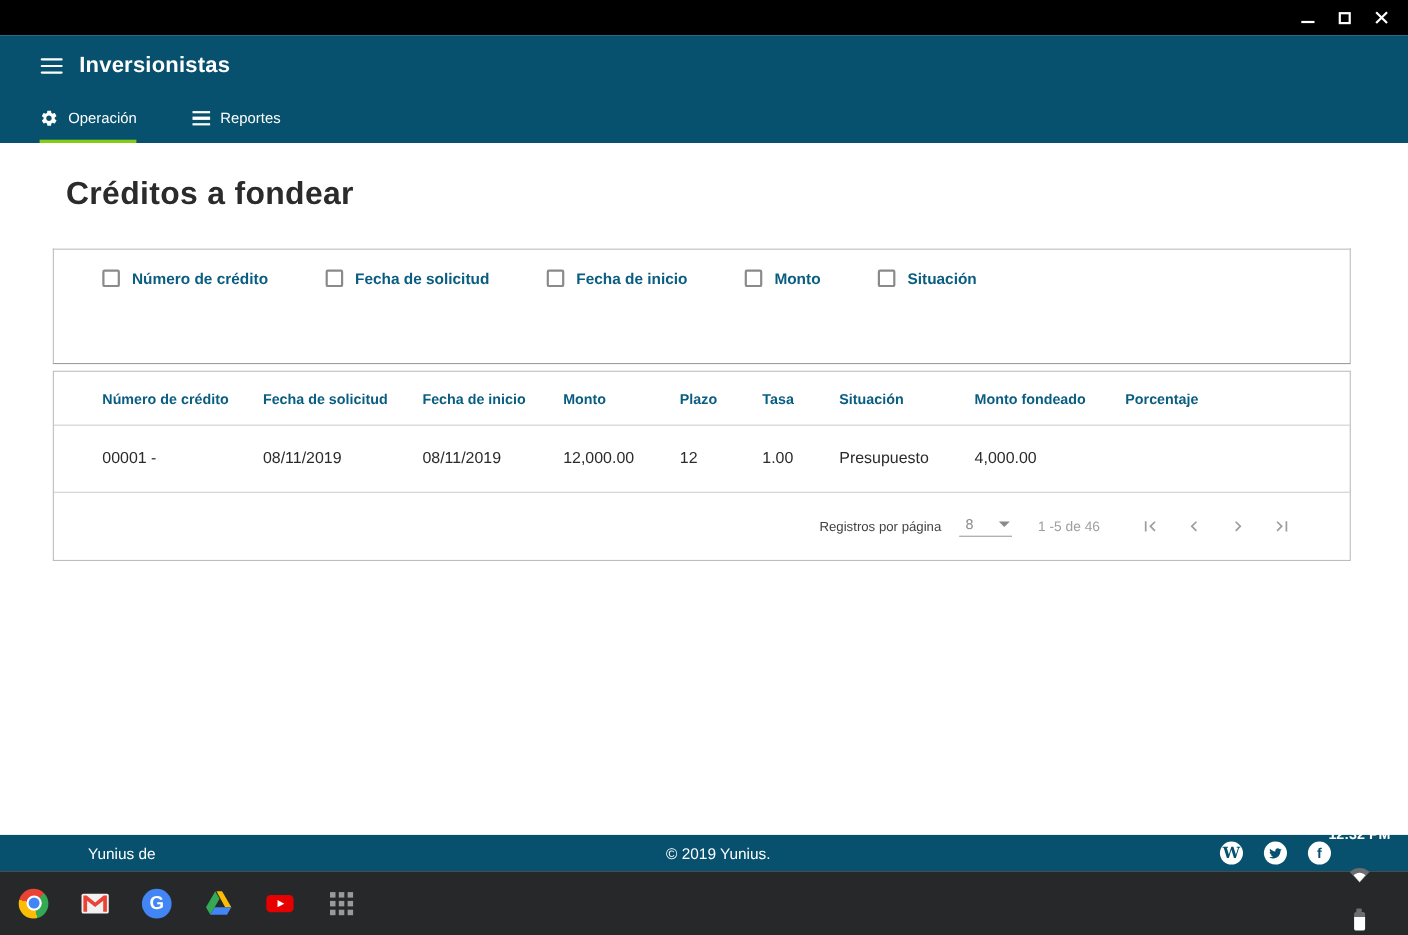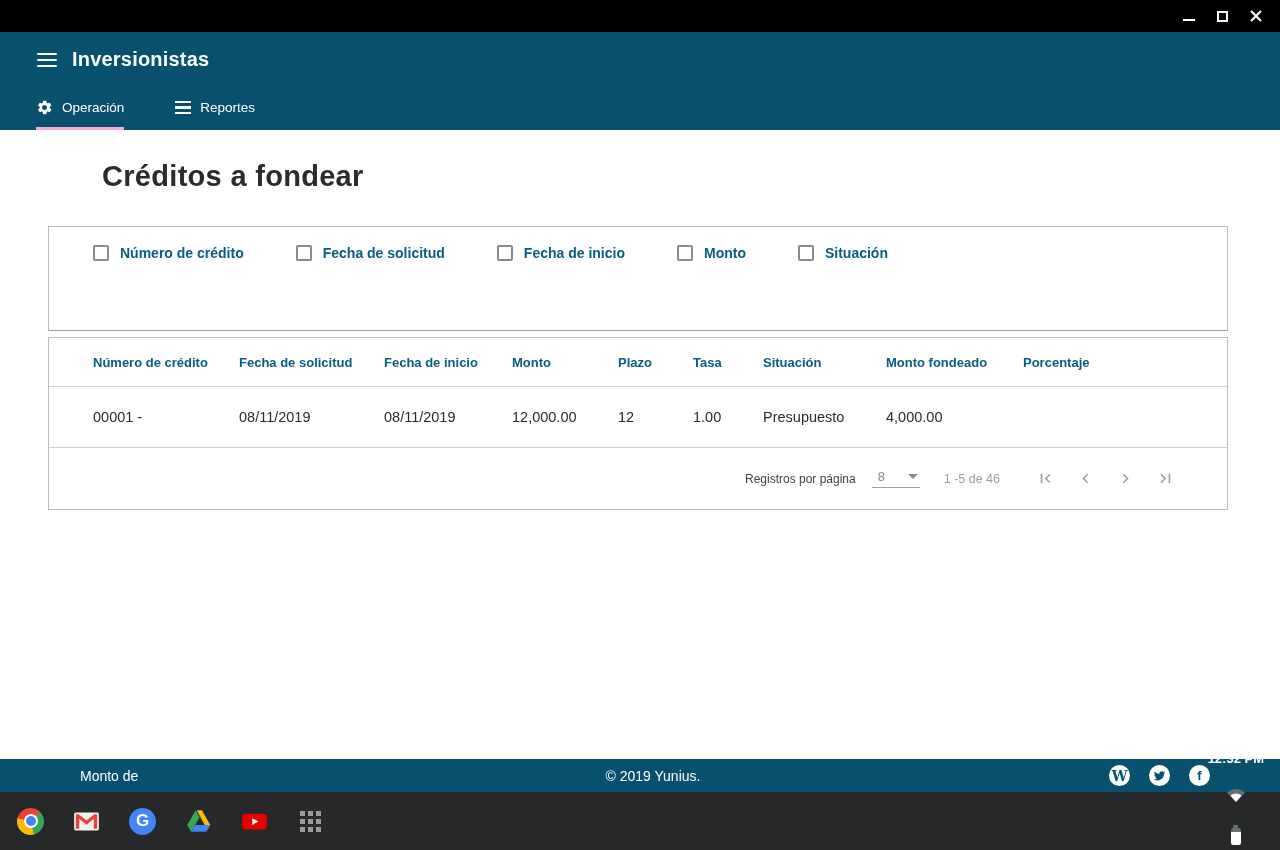--- a/index.html
+++ b/index.html
@@ -31,29 +31,29 @@
   .appbar {
     position:absolute; top:32px; left:0; width:1280px; height:98px;
     background:#07516e; color:#fff;padding-left:11px;
   }
   .appbar-top { display:flex; align-items:center; padding:16px 0 0 26px; }
   .hamburger { width:20px; height:14px; display:flex; flex-direction:column; justify-content:space-between; cursor:pointer; }
   .hamburger span { display:block; height:2px; background:#fff; border-radius:1px; }
   .app-title { margin-left:15px; font-size:20px; font-weight:bold; letter-spacing:.2px; }
   .tabs { position:absolute; left:36px; bottom:0; display:flex; gap:51px; }
   .tab { display:flex; align-items:center; gap:9px; padding-bottom:11px; font-size:13.5px; color:#fff; cursor:pointer; border-bottom:3px solid transparent; }
-  .tab.active { border-bottom:3px solid #f9a8d4; }
+  .tab.active { border-bottom:3px solid #84cc16; }
   .tab svg { display:block; }
   .list-icon { display:flex; flex-direction:column; gap:3px; }
   .list-icon span { display:block; width:16px; height:2.5px; background:#fff; }
 
   
   .page-title {
     position:absolute; left:60px; top:160px;
-    font-size:29px; font-weight:bold; color:#2b2b2b; letter-spacing:.3px;margin-left:42px;
+    font-size:29px; font-weight:bold; color:#2b2b2b; letter-spacing:.3px;
   }
 
   
   .filter-card {
     position:absolute; left:48px; top:226px; width:1180px; height:105px;
     background:#fff; border:1px solid #bdbdbd; border-bottom-color:#9e9e9e;
   }
   .filter-title { padding:23px 0 0 44px; font-size:14px; font-weight:bold; color:#085d80; }
   .search-btn { position:absolute; top:244px; right:50px; width:22px; height:22px; cursor:pointer; }
   .filter-row { display:flex; align-items:center; gap:52px; padding-left:44px; margin-top:18px; }
@@ -268,21 +268,21 @@
       <span class="pbtn">
         <svg width="19" height="19" viewBox="0 0 24 24">
             <path d="M5.59 7.41L10.18 12l-4.59 4.59L7 18l6-6-6-6zM16 6h2v12h-2z"></path>
           </svg>
       </span>
     </span>
   </div>
 </div>
 
 <div class="footer">
-  <span class="footer-about">Monto de</span>
+  <span class="footer-about">Yunius de</span>
   <span class="footer-copy">© 2019 Yunius.</span>
   <span class="footer-social">
     <span class="social-icon wp">W</span>
     <span class="social-icon">
       <svg width="13" height="13" viewBox="0 0 24 24" fill="#07516e">
           <path d="M22.46 6c-.77.35-1.6.58-2.46.69.89-.53 1.56-1.37 1.88-2.38-.83.5-1.75.85-2.72 1.05C18.37 4.5 17.26 4 16 4c-2.35 0-4.27 1.92-4.27 4.29 0 .34.04.67.11.98C8.28 9.09 5.11 7.38 3 4.79c-.37.63-.58 1.37-.58 2.15 0 1.49.75 2.81 1.91 3.56-.71 0-1.37-.2-1.95-.5v.03c0 2.08 1.48 3.82 3.44 4.21a4.22 4.22 0 0 1-1.93.07 4.28 4.28 0 0 0 4 2.98 8.521 8.521 0 0 1-5.33 1.84c-.34 0-.68-.02-1.02-.06C3.44 20.29 5.7 21 8.12 21 16 21 20.33 14.46 20.33 8.79c0-.19 0-.37-.01-.56.84-.6 1.56-1.36 2.14-1.93z"></path>
         </svg>
     </span>
     <span class="social-icon">f</span>
   </span>

